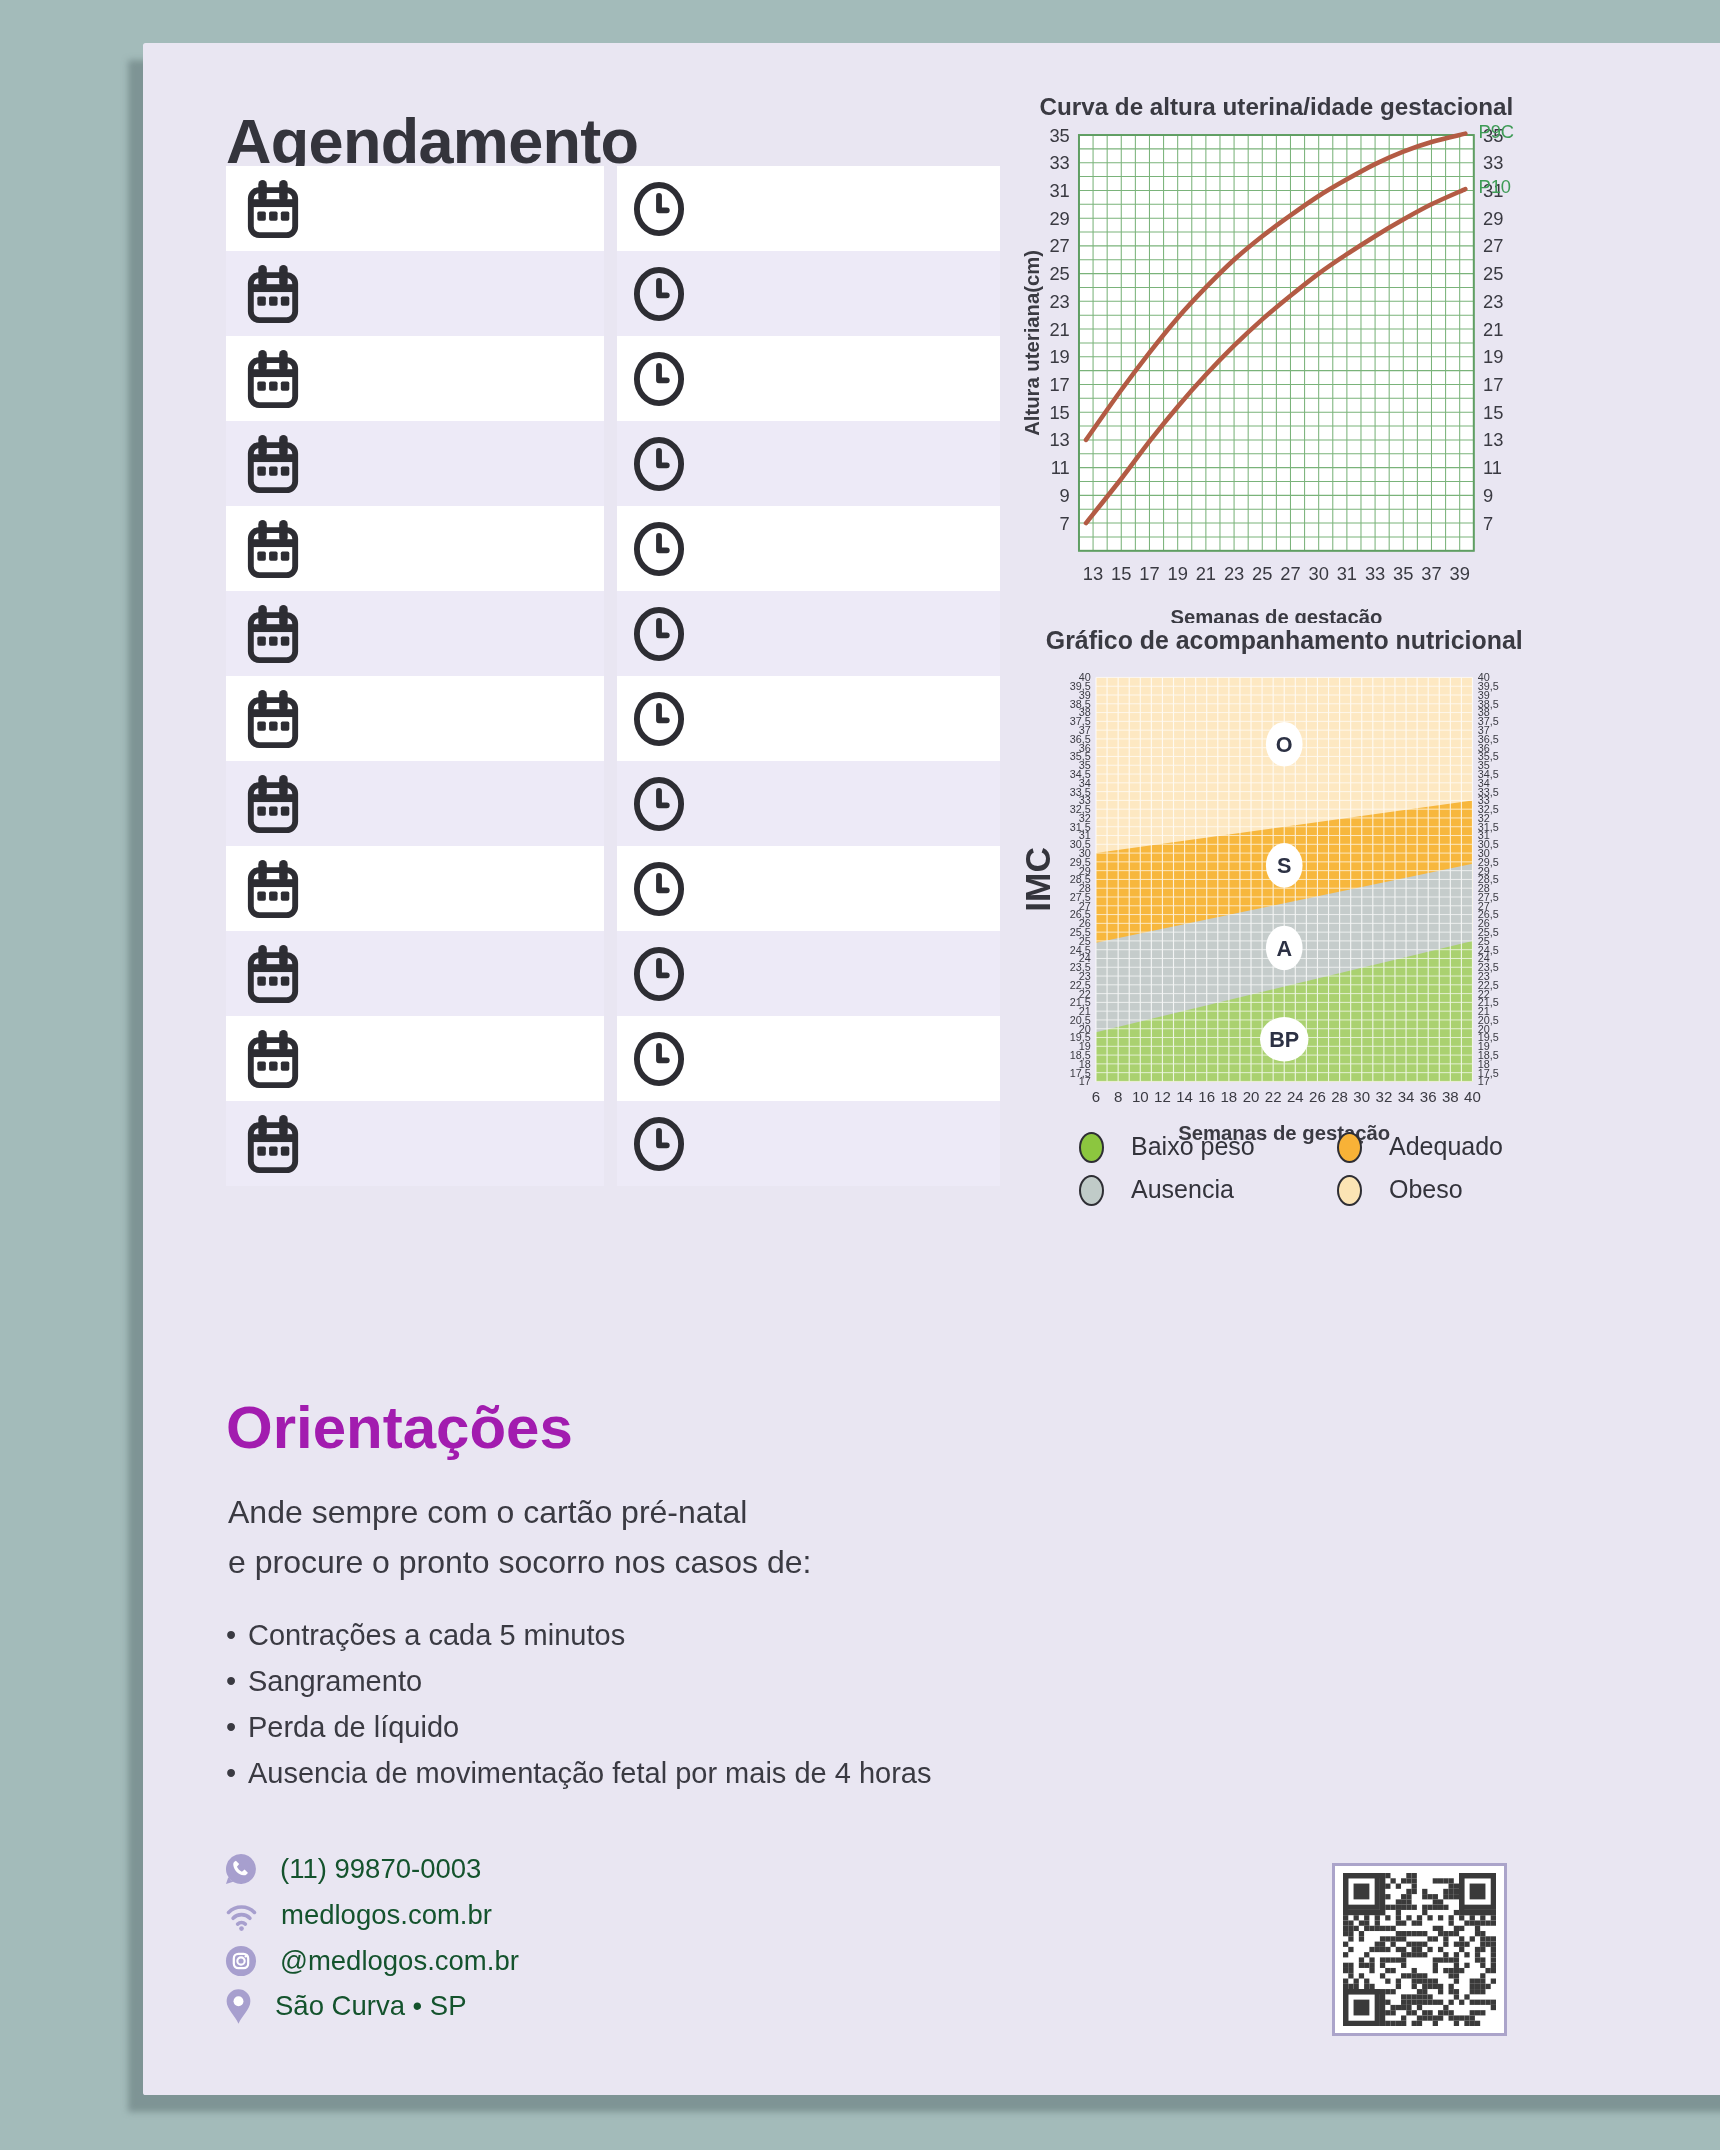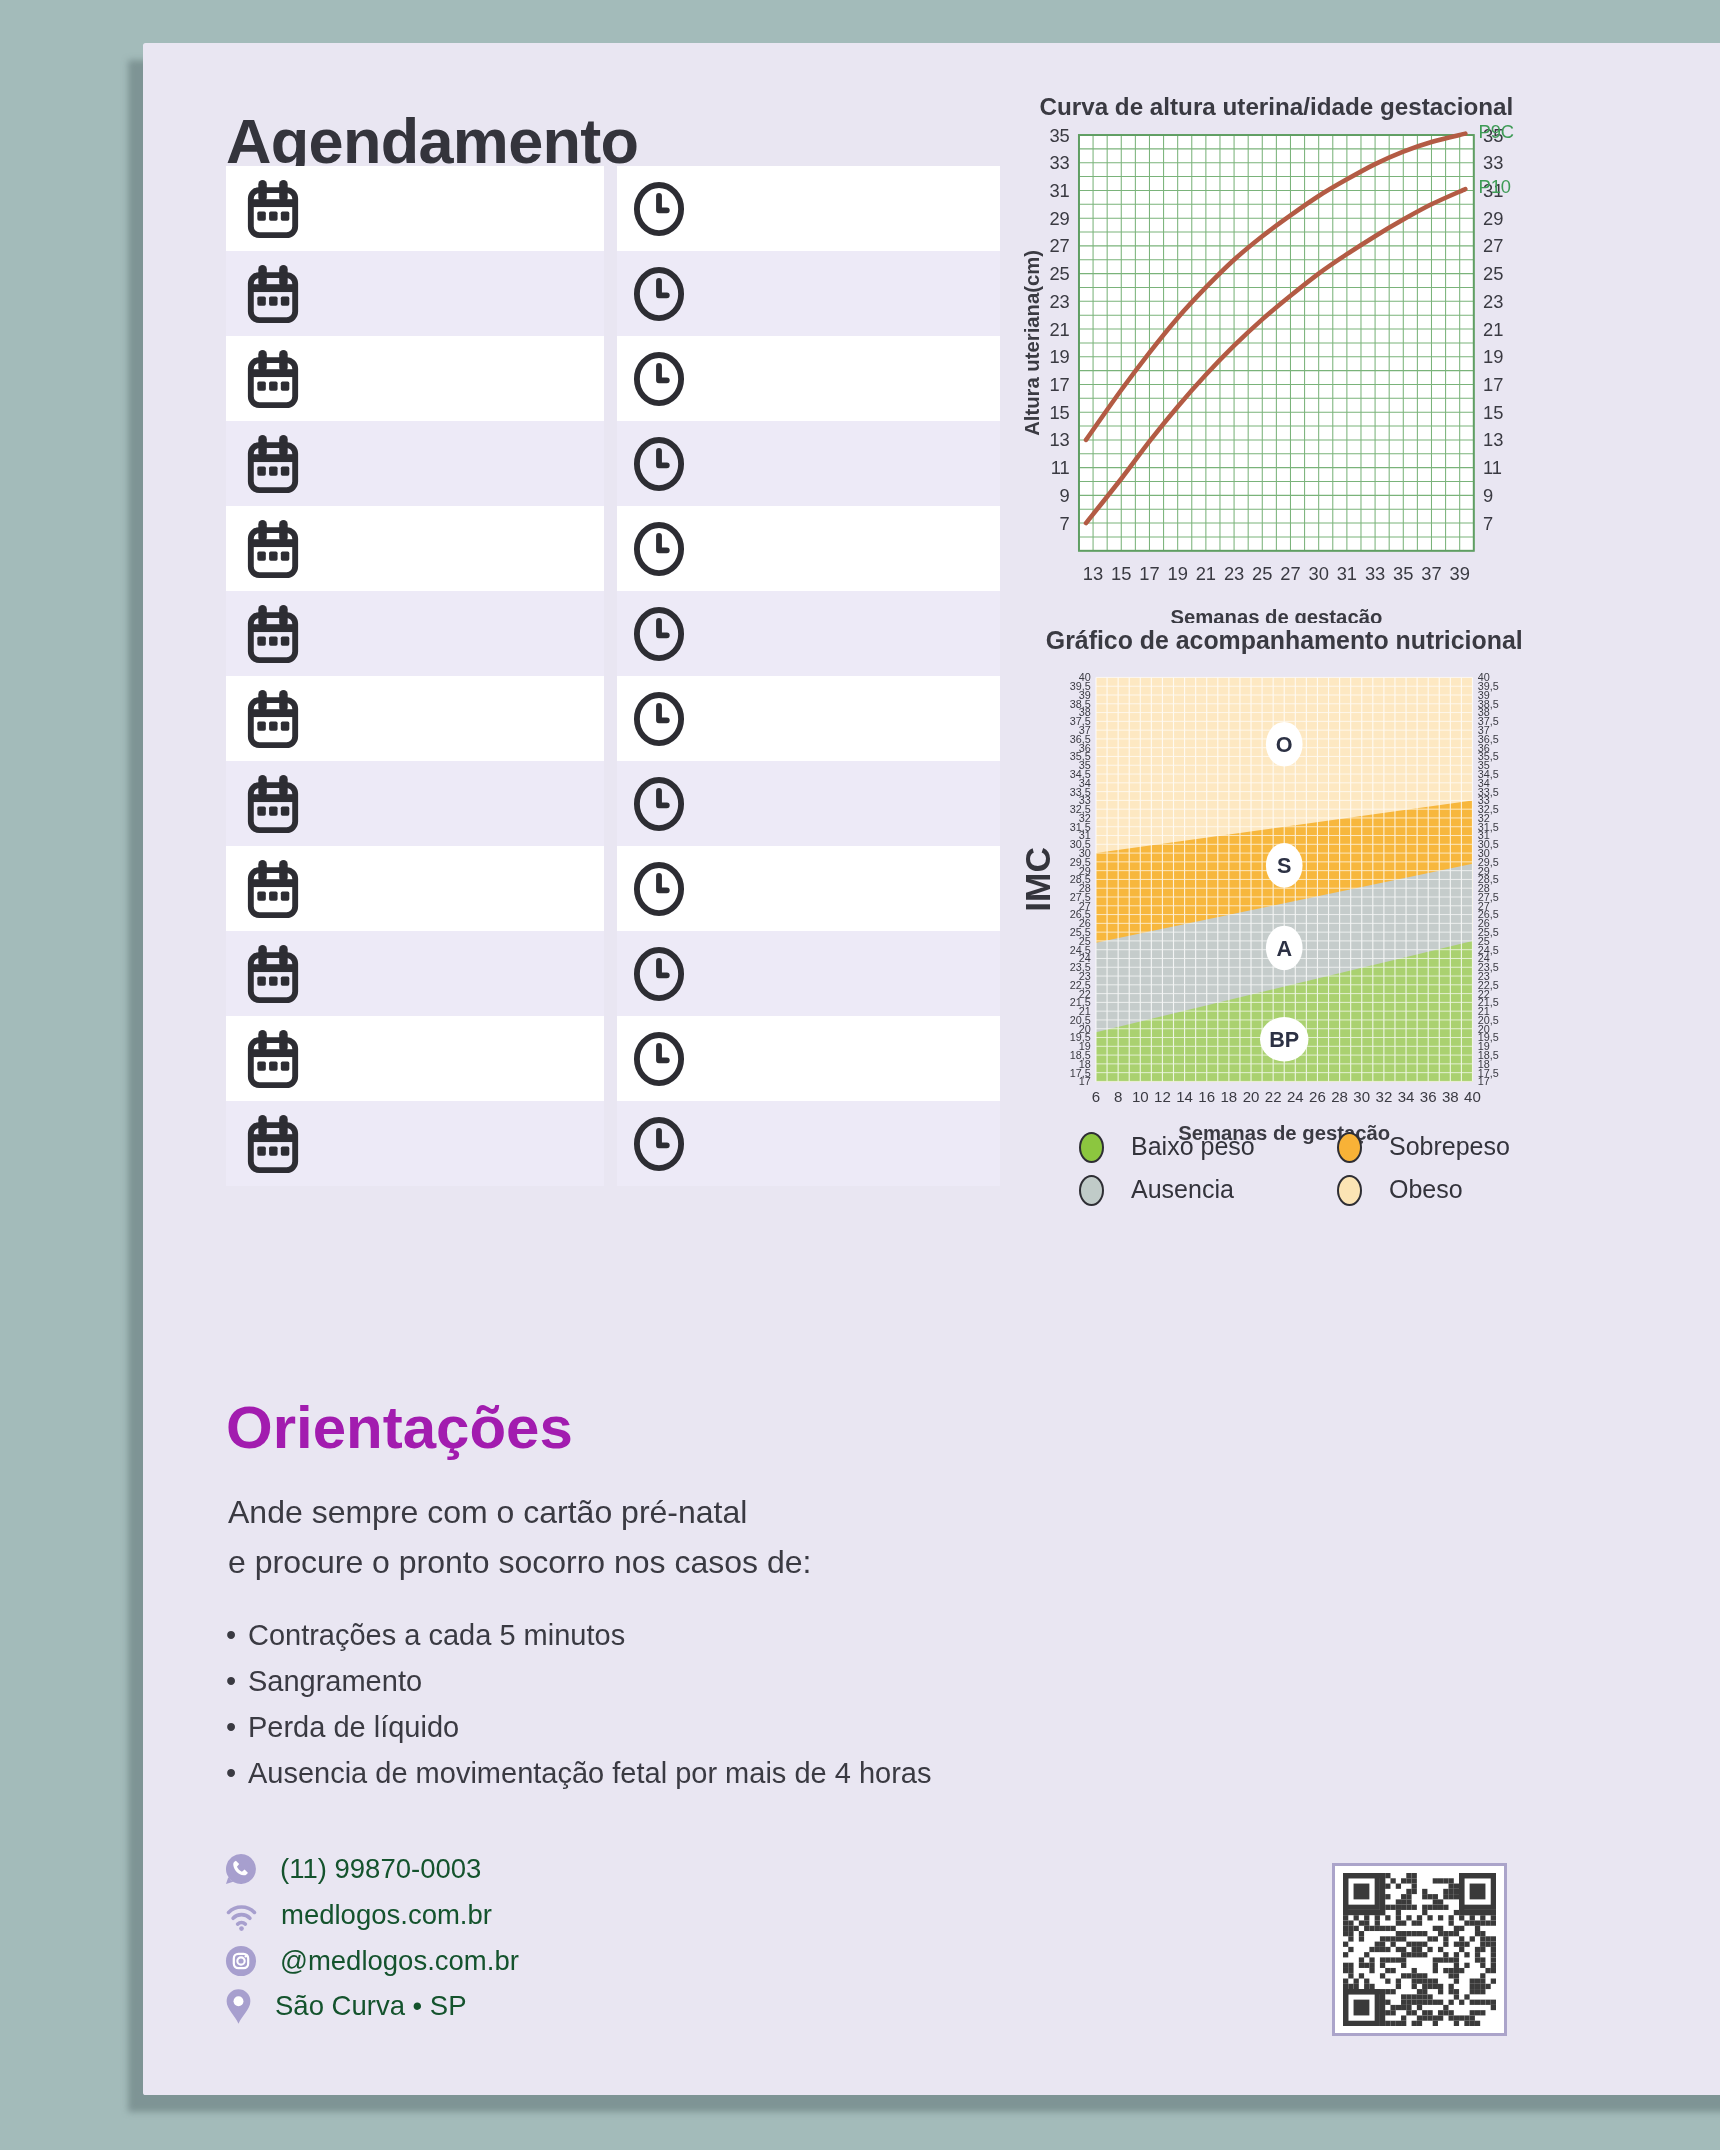--- a/index.html
+++ b/index.html
@@ -634,21 +634,21 @@
         <span class="legend-label">Baixo peso</span>
       </div>
       <div class="legend-item">
         <span class="legend-swatch" style="background:#c0cbc8"></span>
         <span class="legend-label">Ausencia</span>
       </div>
     </div>
   <div class="legend-col" style="left:1194px;top:1089px;" id="legend-right">
       <div class="legend-item">
         <span class="legend-swatch" style="background:#f8b237"></span>
-        <span class="legend-label">Sobrepeso</span>
+        <span class="legend-label">Adequado</span>
       </div>
       <div class="legend-item">
         <span class="legend-swatch" style="background:#fbe4b4"></span>
         <span class="legend-label">Obeso</span>
       </div>
     </div>
 
   <h2 class="sec-title2 abs" style="left:83px;top:1350px;">Orientações</h2>
 
   <p class="intro-line abs" style="left:85px;top:1451px;">Ande sempre com o cartão pré-natal</p>

